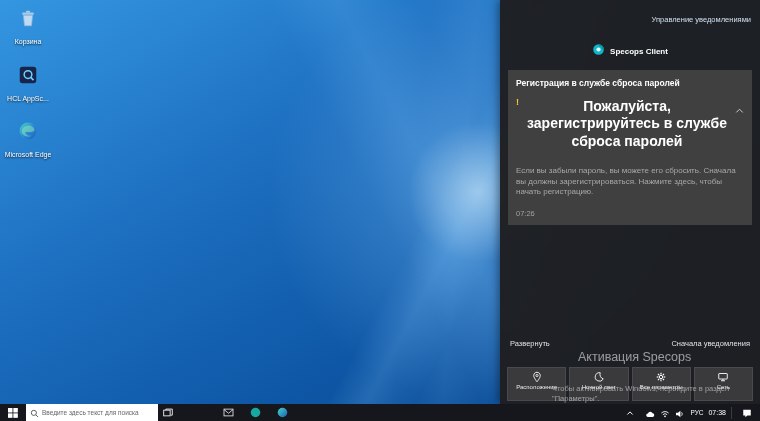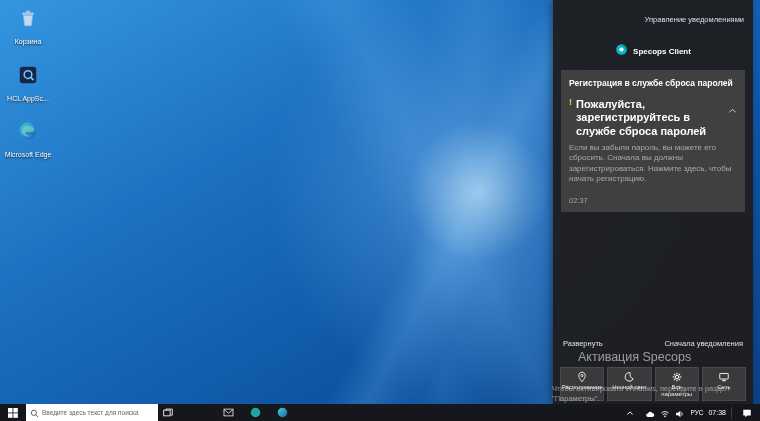--- a/index.html
+++ b/index.html
@@ -15,33 +15,33 @@
       linear-gradient(150deg,#3496e0 0%,#1d6fc0 35%,#0e57a6 65%,#0a4286 100%);
   }
 
   
   .desk-icon{position:absolute;left:2px;width:52px;text-align:center;cursor:default;}
   .desk-icon .ico{display:block;margin:0 auto 1px;width:22px;height:22px;}
   .desk-icon .lbl{font-size:7px;line-height:1.15;color:#fff;text-shadow:0 1px 2px rgba(0,0,0,.85);word-wrap:break-word;}
   .di-0{top:7px;} .di-1{top:64px;} .di-2{top:120px;}
 
   
-  .action-center{position:absolute;top:0;right:7px;bottom:17px;width:200px;z-index:40;
+  .action-center{position:absolute;top:0;right:0;bottom:17px;width:260px;z-index:40;
     background:rgba(30,30,32,.97);color:#fff;box-shadow:-2px 0 8px rgba(0,0,0,.4);}
   .ac-top{padding:8px 9px 0;text-align:right;}
   .ac-manage{font-size:7.5px;color:#cfe0ef;cursor:pointer;}
   .ac-app{display:flex;align-items:center;justify-content:center;gap:5px;margin-top:16px;cursor:pointer;}
   .ac-app .txt{font-size:8px;font-weight:bold;color:#fff;}
   .ac-card{margin:10px 8px 0;background:#404040;padding:8px 8px 7px;cursor:pointer;}
   .ac-gtitle{font-size:8.5px;font-weight:bold;line-height:1.25;}
   .ac-trow{display:flex;align-items:flex-start;gap:4px;margin-top:9px;}
   .ac-warn{color:#f3c13a;font-weight:bold;font-size:9px;line-height:1.1;}
-  .ac-ntitle{flex:1;font-size:11px;font-weight:bold;line-height:1.25;}
+  .ac-ntitle{flex:1;font-size:14px;font-weight:bold;line-height:1.25;text-align:center;}
   .ac-chev{flex:none;margin-top:2px;cursor:pointer;}
-  .ac-body{margin-top:4px;font-size:8px;line-height:1.3;color:#a8a8a8;}
+  .ac-body{margin-top:16px;font-size:8px;line-height:1.3;color:#a8a8a8;}
   .ac-time{margin-top:12px;font-size:7.5px;color:#a0a0a0;}
   .ac-footer{position:absolute;left:0;right:0;bottom:56px;display:flex;justify-content:space-between;padding:0 10px;}
   .ac-footer span{font-size:7.5px;color:#e2e2e2;cursor:pointer;}
   .ac-tiles{position:absolute;left:7px;right:7px;bottom:3px;display:flex;gap:3px;}
   .tile{flex:1;height:34px;background:#3a3a3c;border:1px solid #4a4a4c;color:#fff;
     display:flex;flex-direction:column;align-items:center;justify-content:flex-start;
     padding-top:3px;cursor:pointer;font-family:inherit;}
   .tile .t-ico{width:12px;height:12px;}
   .tile .t-lbl{margin-top:1px;font-size:6px;line-height:1.1;text-align:center;color:#e8e8e8;}
 
@@ -130,21 +130,21 @@
       <div class="ac-trow">
         <span class="ac-warn">!</span>
         <span class="ac-ntitle">Пожалуйста, зарегистрируйтесь в службе сброса паролей</span>
         <span class="ac-chev">
           <svg viewBox="0 0 14 10" width="9" height="7">
               <polyline points="2,8 7,3 12,8" fill="none" stroke="#d0d0d0" stroke-width="1.5"></polyline>
             </svg>
         </span>
       </div>
       <div class="ac-body">Если вы забыли пароль, вы можете его сбросить. Сначала вы должны зарегистрироваться. Нажмите здесь, чтобы начать регистрацию.</div>
-      <div class="ac-time">02:37</div>
+      <div class="ac-time">07:26</div>
     </div>
 
     <div class="ac-footer">
       <span>Развернуть</span>
       <span>Сначала уведомления</span>
     </div>
 
     <div class="ac-tiles">
       <button class="tile">
         <span class="t-ico">

